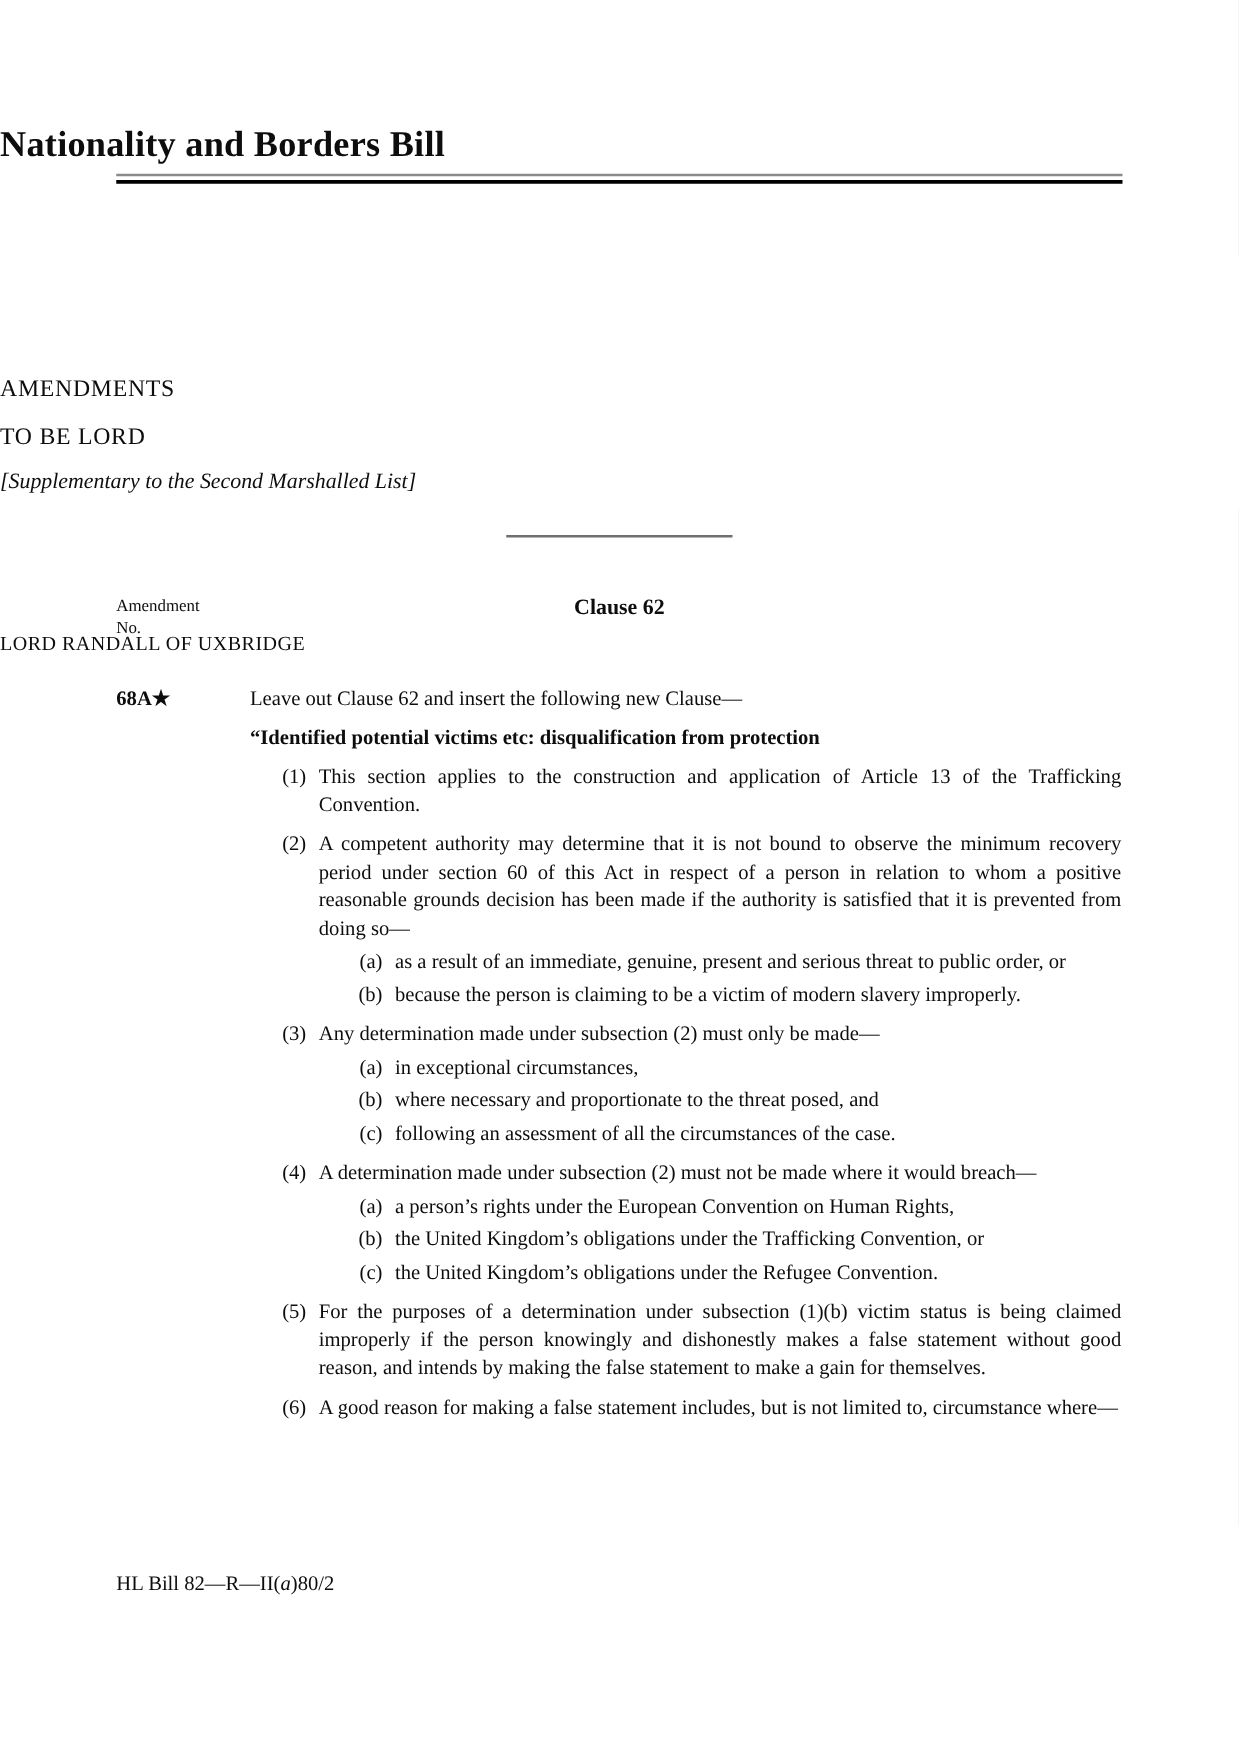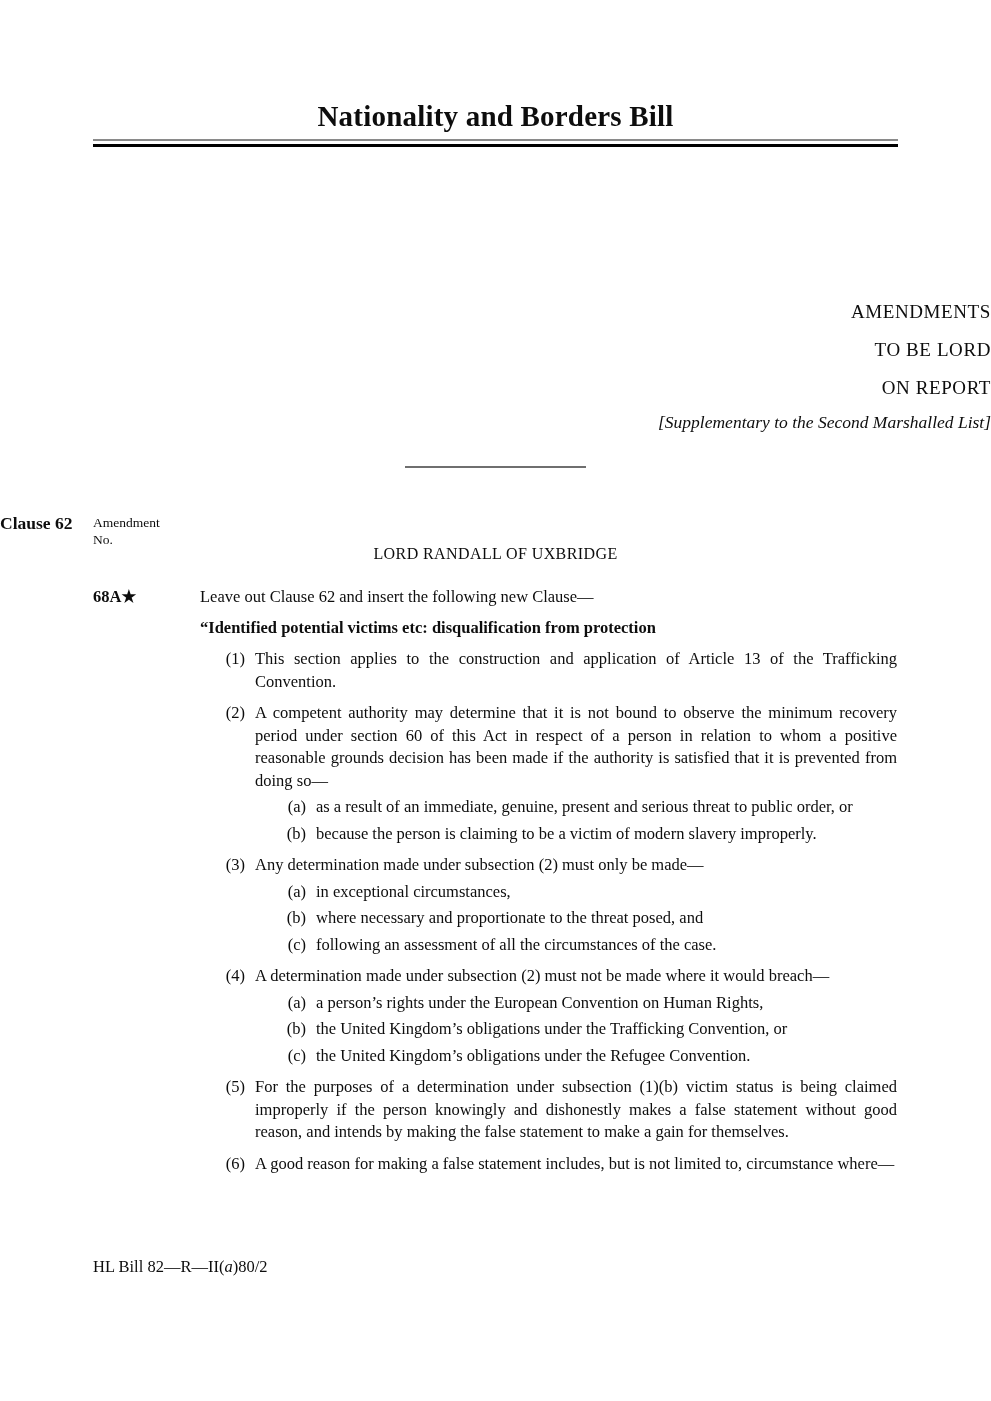--- a/index.html
+++ b/index.html
@@ -9,37 +9,37 @@
     height: 1401px;
     margin: 0 auto;
     background: #ffffff;
     font-family: "Liberation Serif", "DejaVu Serif", serif;
     color: #0d0d0d;
     overflow: hidden;
   }
   .title {
     padding-top: 98px;
     margin: 0;
-    text-align: center;
+    text-align: left;
     font-size: 29px;
     font-weight: bold;
     line-height: 36px;
     letter-spacing: 0.2px;
   }
   .rule-thin {
     margin: 5px 93px 0 93px;
     border-top: 2px solid #8a8a8a;
   }
   .rule-thick {
     margin: 3px 93px 0 93px;
     border-top: 3px solid #000;
   }
   .front-matter {
     margin-top: 146px;
-    text-align: right;
+    text-align: left;
   }
   .front-line {
     font-size: 19px;
     line-height: 38px;
     letter-spacing: 0.6px;
   }
   .front-subtitle {
     font-style: italic;
     font-size: 17.5px;
     line-height: 24px;
@@ -56,27 +56,27 @@
   }
   .amendment-no-label {
     position: absolute;
     left: 93px;
     top: 2px;
     font-weight: normal;
     font-size: 13.5px;
     line-height: 17px;
   }
   .clause-title {
-    text-align: left;
+    text-align: center;
     font-weight: bold;
     font-size: 17.5px;
     line-height: 22px;
   }
   .mover {
-    text-align: center;
+    text-align: left;
     font-size: 16px;
     letter-spacing: 0.4px;
     line-height: 22px;
     margin-top: 9px;
   }
   .amendment-row {
     display: grid;
     grid-template-columns: 107px 1fr;
     margin: 20px 94px 0 93px;
   }
@@ -133,21 +133,20 @@
 
 <div class="page">
 
   <h1 class="title">Nationality and Borders Bill</h1>
   <div class="rule-thin"></div>
   <div class="rule-thick"></div>
 
   <div class="front-matter">
     <div class="front-line">AMENDMENTS</div>
     <div class="front-line">TO BE LORD</div>
-    <div class="front-line">ON REPORT</div>
     <div class="front-subtitle">[Supplementary to the Second Marshalled List]</div>
   </div>
 
   <div class="section-divider"></div>
 
   <div class="clause-header">
     <div class="amendment-no-label">
       <div>Amendment</div>
       <div>No.</div>
     </div>

